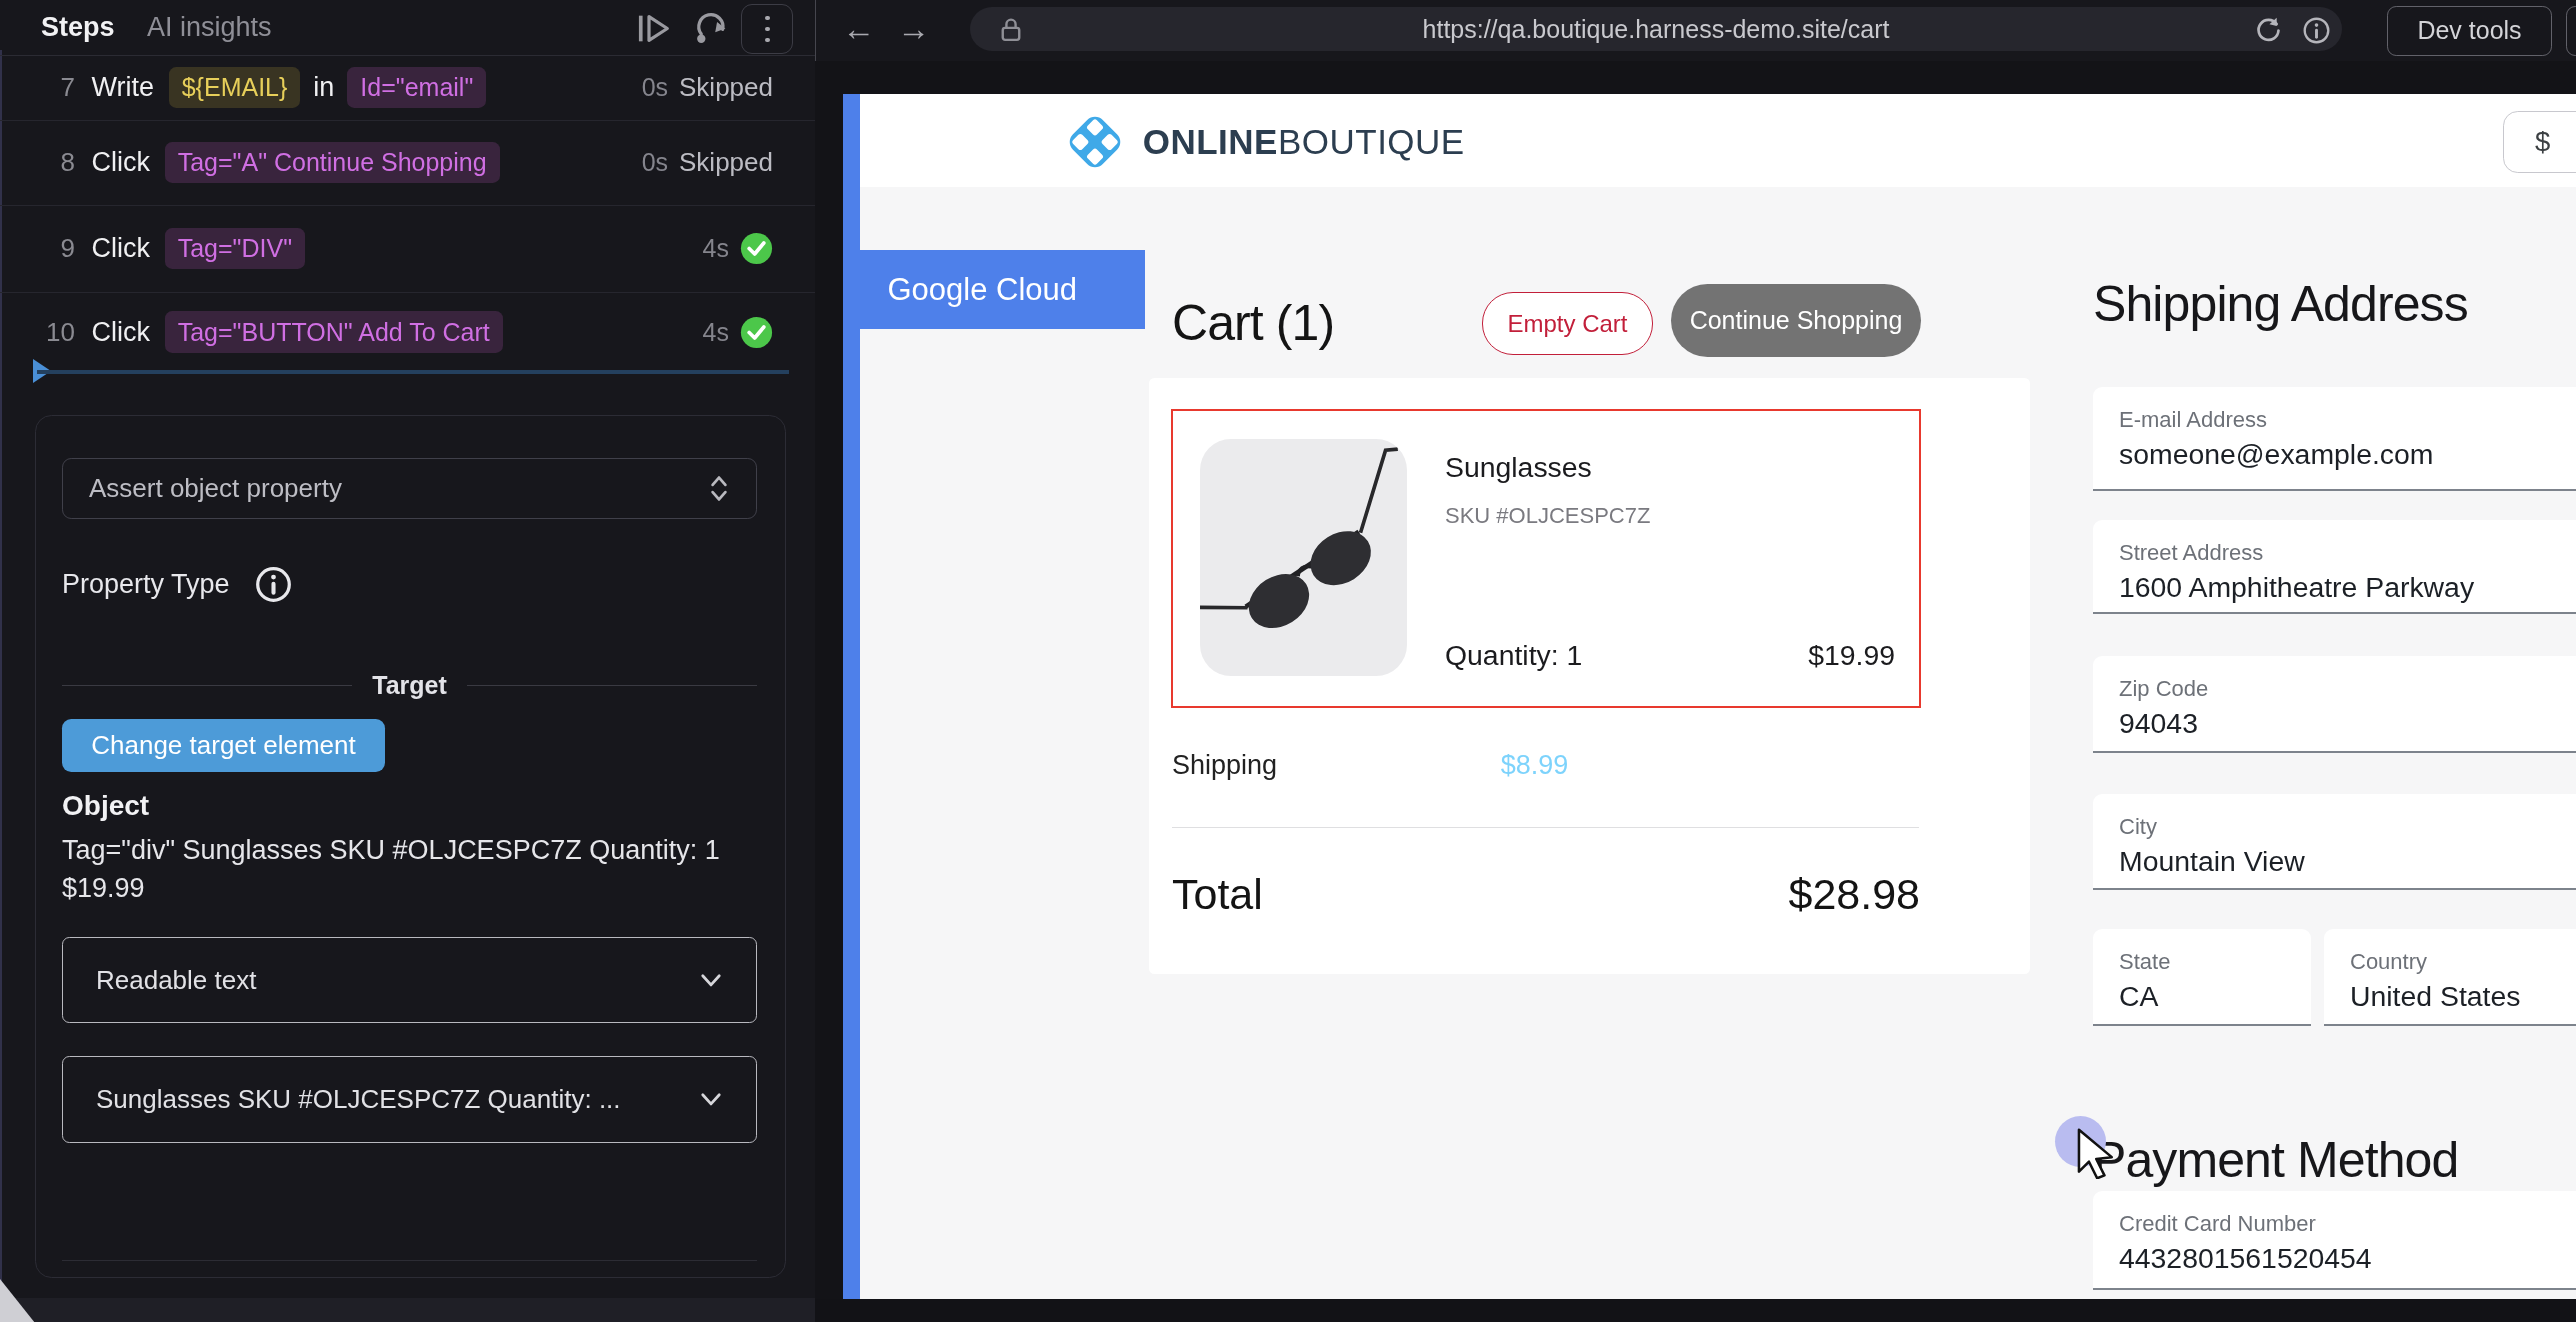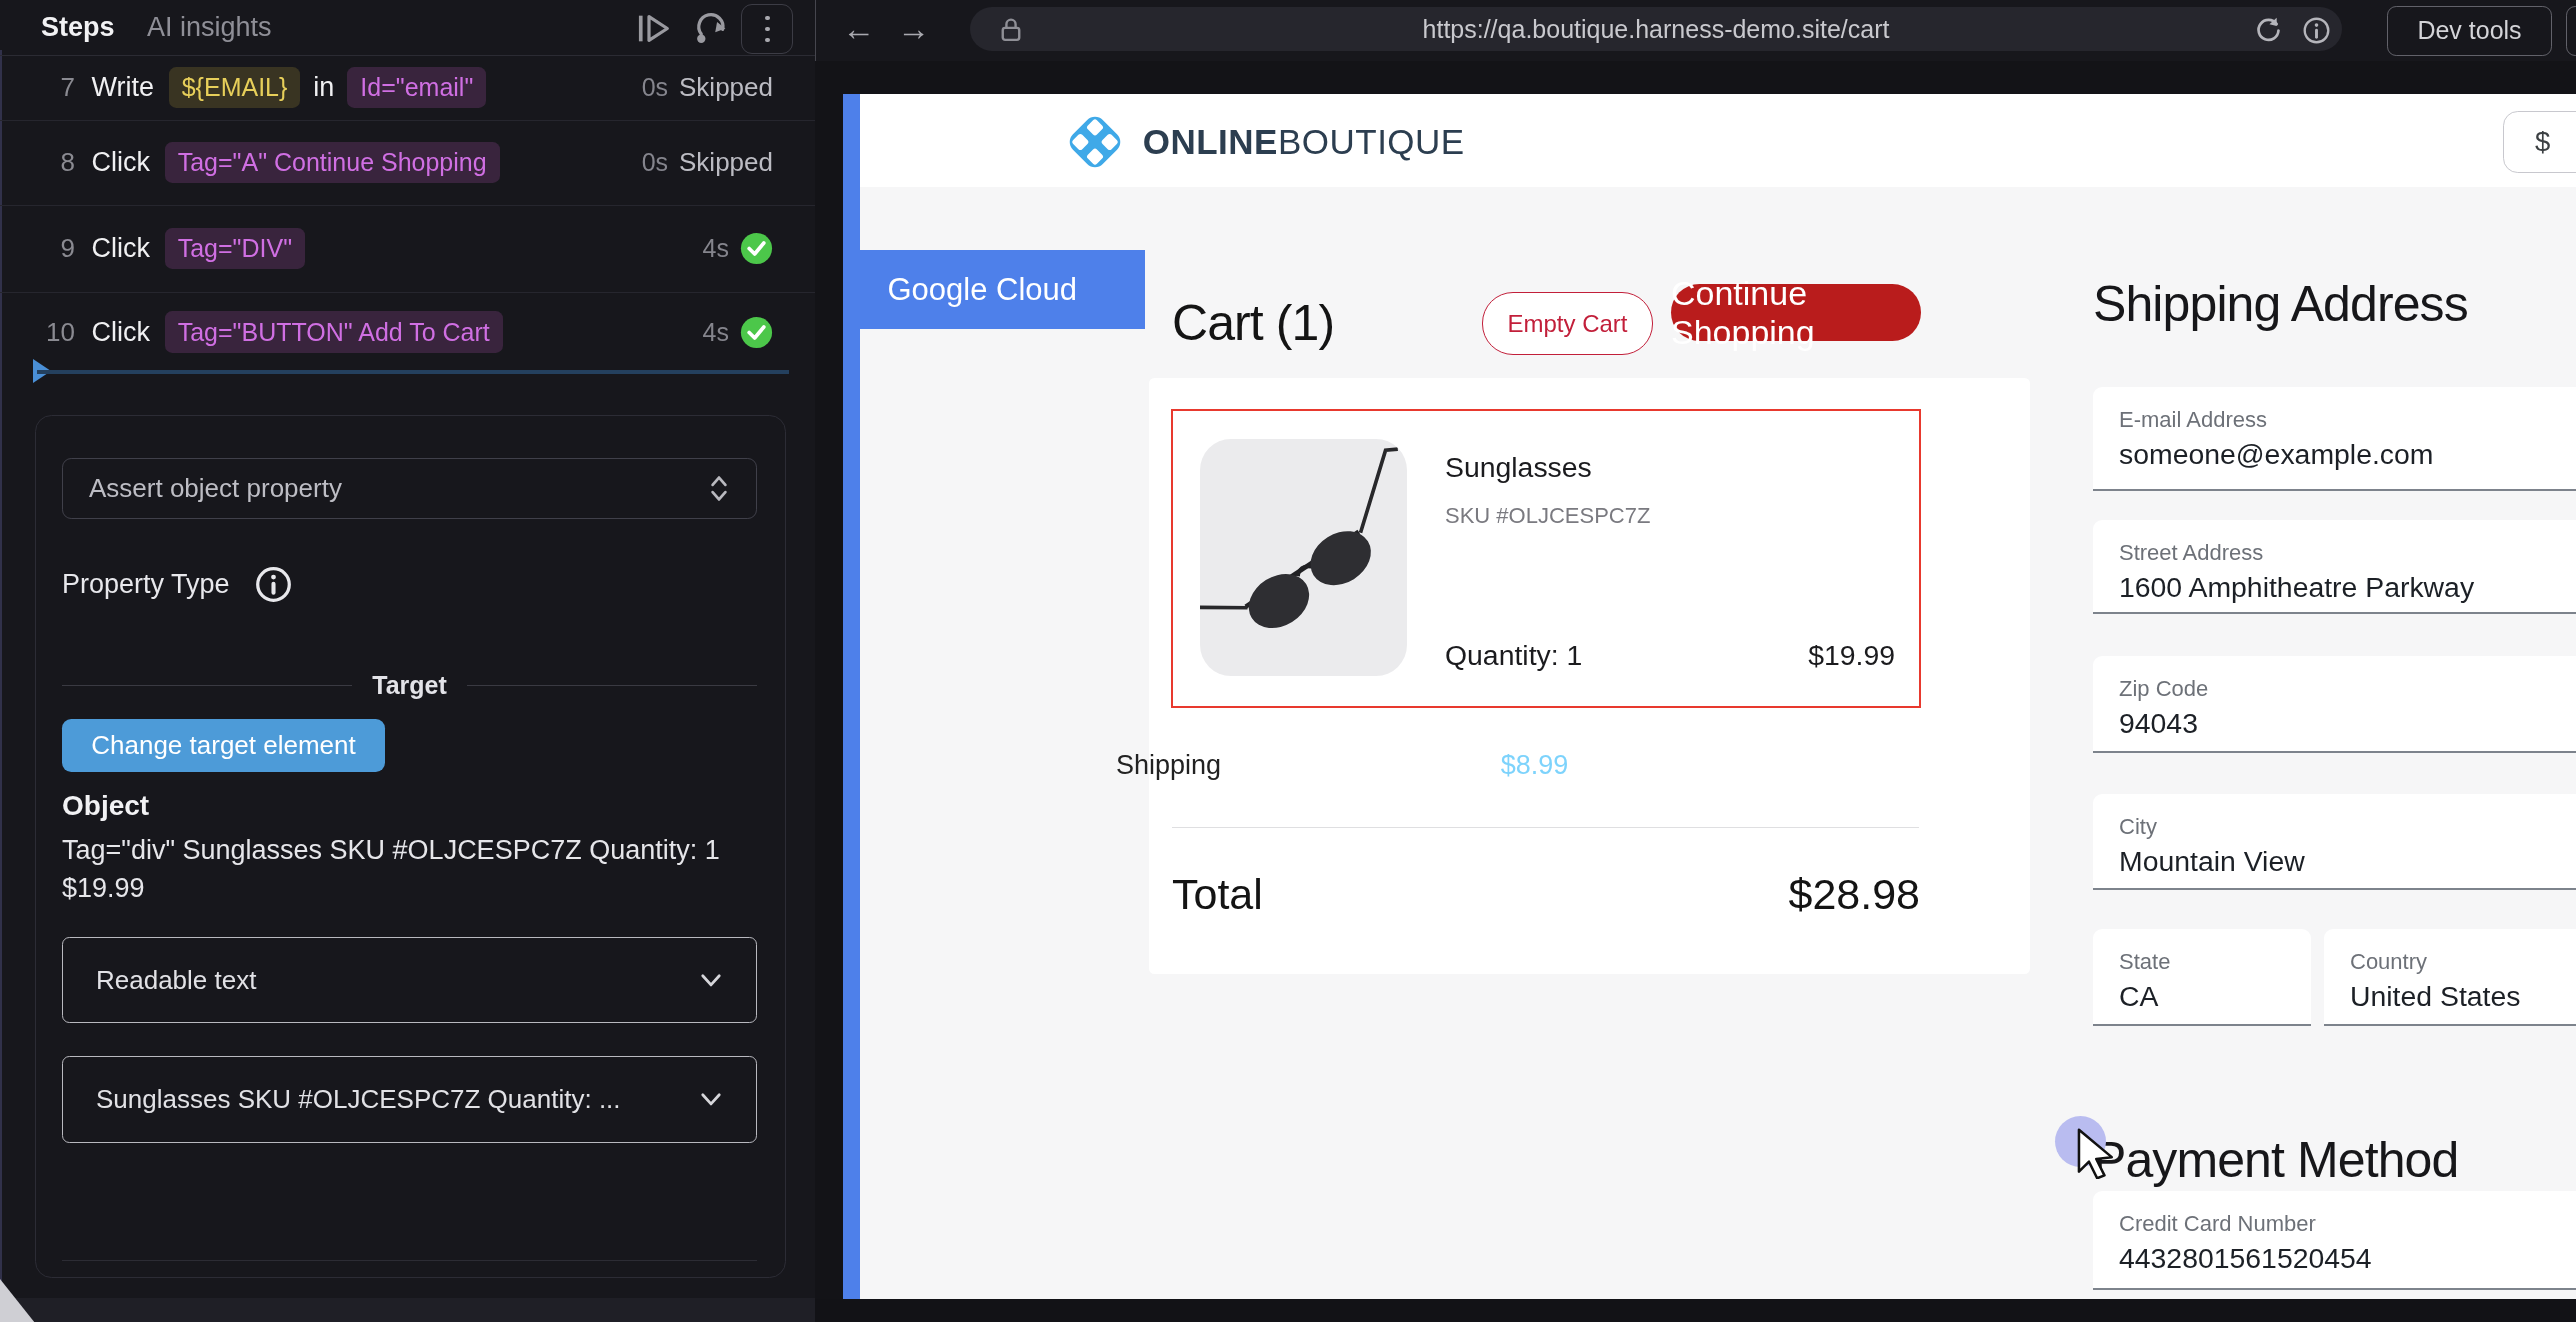--- a/index.html
+++ b/index.html
@@ -81,29 +81,29 @@
   #currency-pill{left:1660px;top:16.5px;width:128px;height:62px;border:1.8px solid #c8c8ce;border-radius:14.7px;
       background:#fff;display:flex;align-items:center;color:#3c4043;font-size:27.5px;padding-left:31px;box-sizing:border-box;gap:24px;}
   #page-bg{left:843px;top:187px;width:1733px;height:1112px;background:#f6f6f7;}
   #ribbon{left:843px;top:94px;width:16.5px;height:1205px;background:#4e80ea;}
   #gc-badge{left:860px;top:250px;width:285px;height:79px;background:#4e80ea;color:#fff;font-size:31px;
       display:flex;align-items:center;padding-left:27.5px;box-sizing:border-box;}
   #cart-panel{left:1149px;top:378px;width:881px;height:596px;background:#fff;border-radius:5.5px;}
   #cart-title{left:1172px;top:294px;font-size:50px;color:#141414;font-weight:500;letter-spacing:-0.9px;}
   #empty-cart-btn{left:1482px;top:292px;width:169px;height:61px;border:1.8px solid #c21f3a;border-radius:31px;
       background:#fff;color:#c21f3a;font-size:24px;display:flex;align-items:center;justify-content:center;}
-  #continue-btn{left:1671px;top:284px;width:250px;height:57px;border-radius:37px;background:#b91c1c;
-      color:#fff;font-size:34px;display:flex;align-items:center;justify-content:center;}
+  #continue-btn{left:1671px;top:284px;width:250px;height:73px;border-radius:37px;background:#737373;
+      color:#fff;font-size:25px;display:flex;align-items:center;justify-content:center;}
   #product-card{left:1171px;top:409px;width:750px;height:299px;background:#fff;border:2.8px solid #e8392e;box-sizing:border-box;}
   #product-img{left:27px;top:27.5px;width:207px;height:237px;border-radius:31px;background:#ebebed;overflow:hidden;}
   #product-name{left:272px;top:40px;font-size:28.4px;color:#1b1b1e;font-weight:500;}
   #product-sku{left:272px;top:92px;font-size:22px;color:#7a7a80;}
   #product-qty{left:272px;top:228px;font-size:28.4px;color:#1b1b1e;}
   #product-price{right:24px;top:228px;font-size:28.4px;color:#1b1b1e;}
-  #shipping-label{left:1116px;top:750px;font-size:27px;color:#222;}
+  #shipping-label{left:1172px;top:750px;font-size:27px;color:#222;}
   #shipping-value{left:1149px;top:750px;width:771px;text-align:center;font-size:27px;color:#7dd3fc;}
   #totals-divider{left:1172px;top:827px;width:747px;height:0.9px;background:#dfdfe1;}
   #total-label{left:1172px;top:870px;font-size:43px;color:#141414;font-weight:500;}
   #total-value{left:1149px;top:870px;width:771px;text-align:right;font-size:43px;color:#141414;font-weight:500;}
 
   #ship-title{left:2093px;top:275px;font-size:50px;color:#17171a;font-weight:500;letter-spacing:-0.9px;}
   .field{position:absolute;background:#fff;border-radius:9.2px 9.2px 0 0;border-bottom:2.8px solid #7d838c;box-sizing:border-box;}
   .field .flabel{position:absolute;left:26px;top:20px;font-size:22px;color:#6d7178;}
   .field .fvalue{position:absolute;left:26px;top:51px;font-size:28.4px;color:#1c2026;}
   #f-email{left:2093px;top:387px;width:495px;height:104px;}

